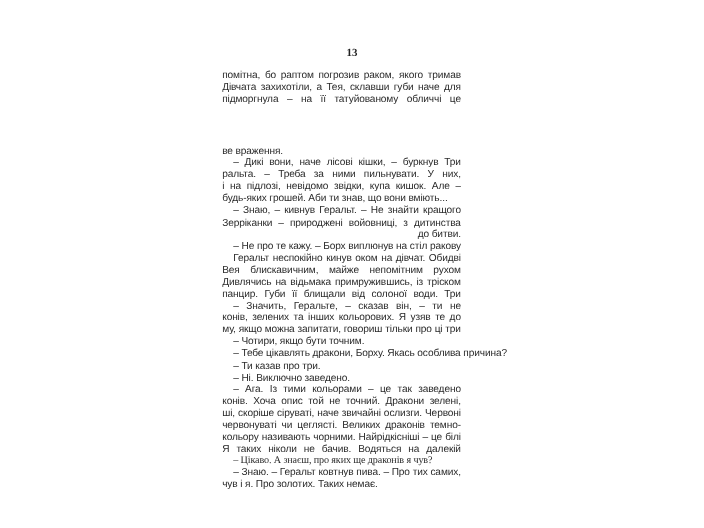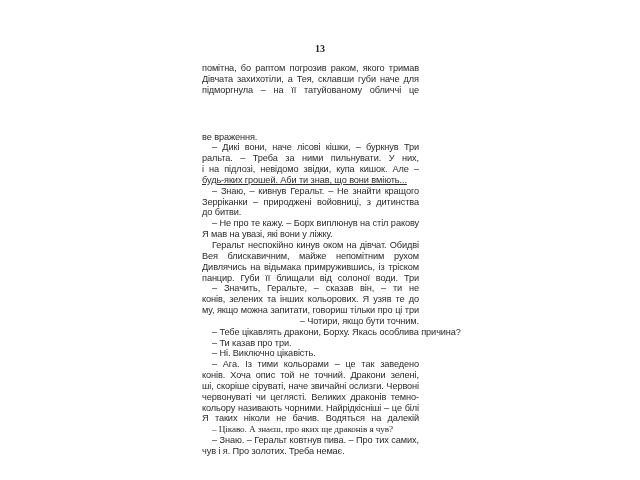--- a/index.html
+++ b/index.html
@@ -24,40 +24,39 @@
 <div class="page">
   <div class="page-number">13</div>
   <div class="text-block" id="text-block">
       <div class="line justify" style="height: 10.8529px; line-height: 10.8529px;">помітна, бо раптом погрозив раком, якого тримав за хвоста.</div>
       <div class="line justify" style="height: 10.8529px; line-height: 10.8529px;">Дівчата захихотіли, а Тея, склавши губи наче для поцілунку,</div>
       <div class="line justify" style="height: 10.8529px; line-height: 10.8529px;">підморгнула – на її татуйованому обличчі це справляло жахли-</div>
       <div class="line" style="height: 10.8529px; line-height: 10.8529px; margin-top: 36px;">ве враження.</div>
       <div class="line indent justify" style="height: 10.8529px; line-height: 10.8529px;">– Дикі вони, наче лісові кішки, – буркнув Три Галки до Ге-</div>
       <div class="line justify" style="height: 10.8529px; line-height: 10.8529px;">ральта. – Треба за ними пильнувати. У них, любчику, шух-фух –</div>
       <div class="line justify" style="height: 10.8529px; line-height: 10.8529px;">і на підлозі, невідомо звідки, купа кишок. Але – варті вони</div>
-      <div class="line" style="height: 10.8529px; line-height: 10.8529px; text-decoration: underline;">будь-яких грошей. Аби ти знав, що вони вміють...</div>
+      <div class="line" style="height: 10.8529px; line-height: 10.8529px;">будь-яких грошей. Аби ти знав, що вони вміють...</div>
       <div class="line indent justify" style="height: 10.8529px; line-height: 10.8529px;">– Знаю, – кивнув Геральт. – Не знайти кращого ескорту.</div>
       <div class="line justify" style="height: 10.8529px; line-height: 10.8529px;">Зерріканки – природжені войовниці, з дитинства привчені</div>
-      <div class="line" style="height: 10.8529px; line-height: 10.8529px;">до битви.</div>
+      <div class="line" style="height: 10.8529px; line-height: 10.8529px; text-align: right;">до битви.</div>
       <div class="line indent justify" style="height: 10.8529px; line-height: 10.8529px;">– Не про те кажу. – Борх виплюнув на стіл ракову клешню. –</div>
-      <div class="line" style="height: 10.8529px; line-height: 10.8529px;">Я мав на увазі, які вони у ліжку.</div>
       <div class="line indent justify" style="height: 10.8529px; line-height: 10.8529px;">Геральт неспокійно кинув оком на дівчат. Обидві усміхалися.</div>
       <div class="line justify" style="height: 10.8529px; line-height: 10.8529px;">Вея блискавичним, майже непомітним рухом сягнула до миски.</div>
       <div class="line justify" style="height: 10.8529px; line-height: 10.8529px;">Дивлячись на відьмака примружившись, із тріском розгризла</div>
       <div class="line justify" style="height: 10.8529px; line-height: 10.8529px;">панцир. Губи її блищали від солоної води. Три Галки задоволе-</div>
       <div class="line indent justify" style="height: 10.8529px; line-height: 10.8529px;">– Значить, Геральте, – сказав він, – ти не полюєш на дра-</div>
       <div class="line justify" style="height: 10.8529px; line-height: 10.8529px;">конів, зелених та інших кольорових. Я узяв те до відома. А чо-</div>
       <div class="line justify" style="height: 10.8529px; line-height: 10.8529px;">му, якщо можна запитати, говориш тільки про ці три кольори?</div>
-      <div class="line indent" style="height: 10.8529px; line-height: 10.8529px; text-align: right;">– Чотири, якщо бути точним.</div>
+      <div class="line indent" style="height: 10.8529px; line-height: 10.8529px;">– Чотири, якщо бути точним.</div>
       <div class="line indent" style="height: 10.8529px; line-height: 10.8529px;">– Тебе цікавлять дракони, Борху. Якась особлива причина?</div>
       <div class="line indent" style="height: 10.8529px; line-height: 10.8529px;">– Ти казав про три.</div>
-      <div class="line indent" style="height: 10.8529px; line-height: 10.8529px;">– Ні. Виключно цікавість.</div>
+      <div class="line indent" style="height: 10.8529px; line-height: 10.8529px;">– Ні. Виключно заведено.</div>
       <div class="line indent justify" style="height: 10.8529px; line-height: 10.8529px;">– Ага. Із тими кольорами – це так заведено описувати дра-</div>
       <div class="line justify" style="height: 10.8529px; line-height: 10.8529px;">конів. Хоча опис той не точний. Дракони зелені, найпопулярні-</div>
       <div class="line justify" style="height: 10.8529px; line-height: 10.8529px;">ші, скоріше сіруваті, наче звичайні ослизги. Червоні і справді</div>
       <div class="line justify" style="height: 10.8529px; line-height: 10.8529px;">червонуваті чи цеглясті. Великих драконів темно-брунатного</div>
       <div class="line justify" style="height: 10.8529px; line-height: 10.8529px;">кольору називають чорними. Найрідкісніші – це білі дракони.</div>
       <div class="line justify" style="height: 10.8529px; line-height: 10.8529px;">Я таких ніколи не бачив. Водяться на далекій Півночі. Так кажуть.</div>
       <div class="line indent" style="height: 10.8529px; line-height: 10.8529px; font-family: Liberation Serif, serif;">– Цікаво. А знаєш, про яких ще драконів я чув?</div>
       <div class="line indent justify" style="height: 10.8529px; line-height: 10.8529px;">– Знаю. – Геральт ковтнув пива. – Про тих самих, про яких</div>
-      <div class="line" style="height: 10.8529px; line-height: 10.8529px;">чув і я. Про золотих. Треба немає.</div>
+      <div class="line" style="height: 10.8529px; line-height: 10.8529px;">чув і я. Про золотих. Таких немає.</div>
     </div>
 </div>
 
 </body></html>

